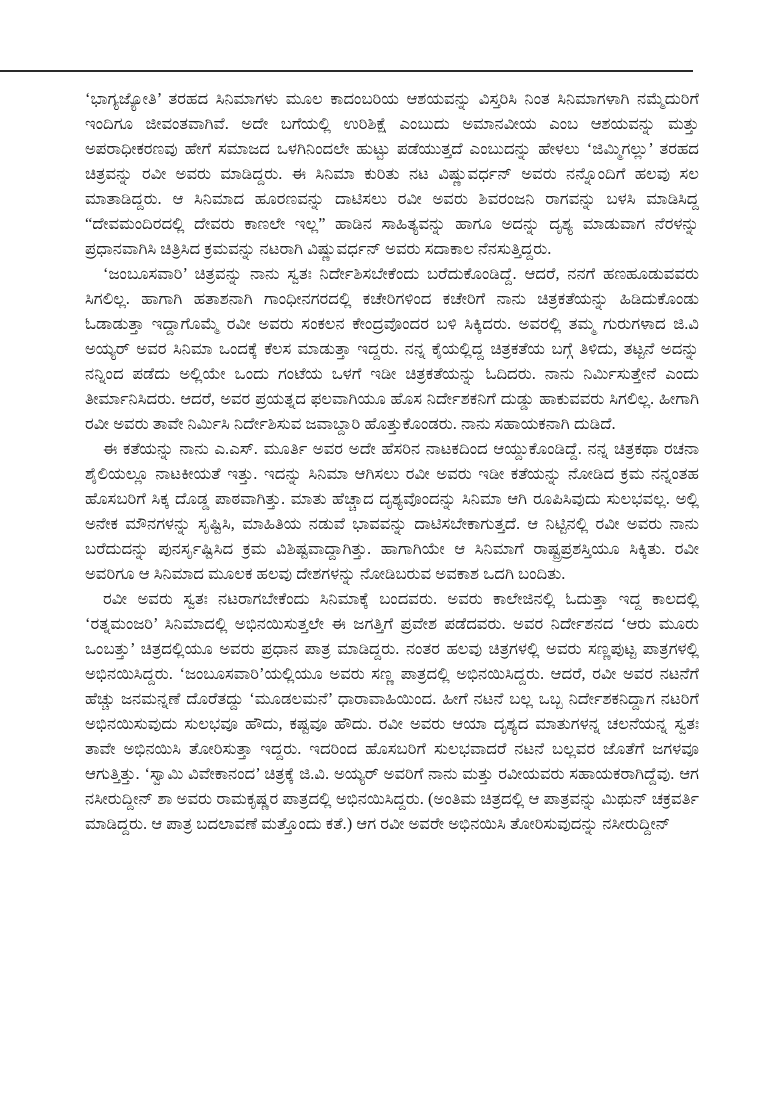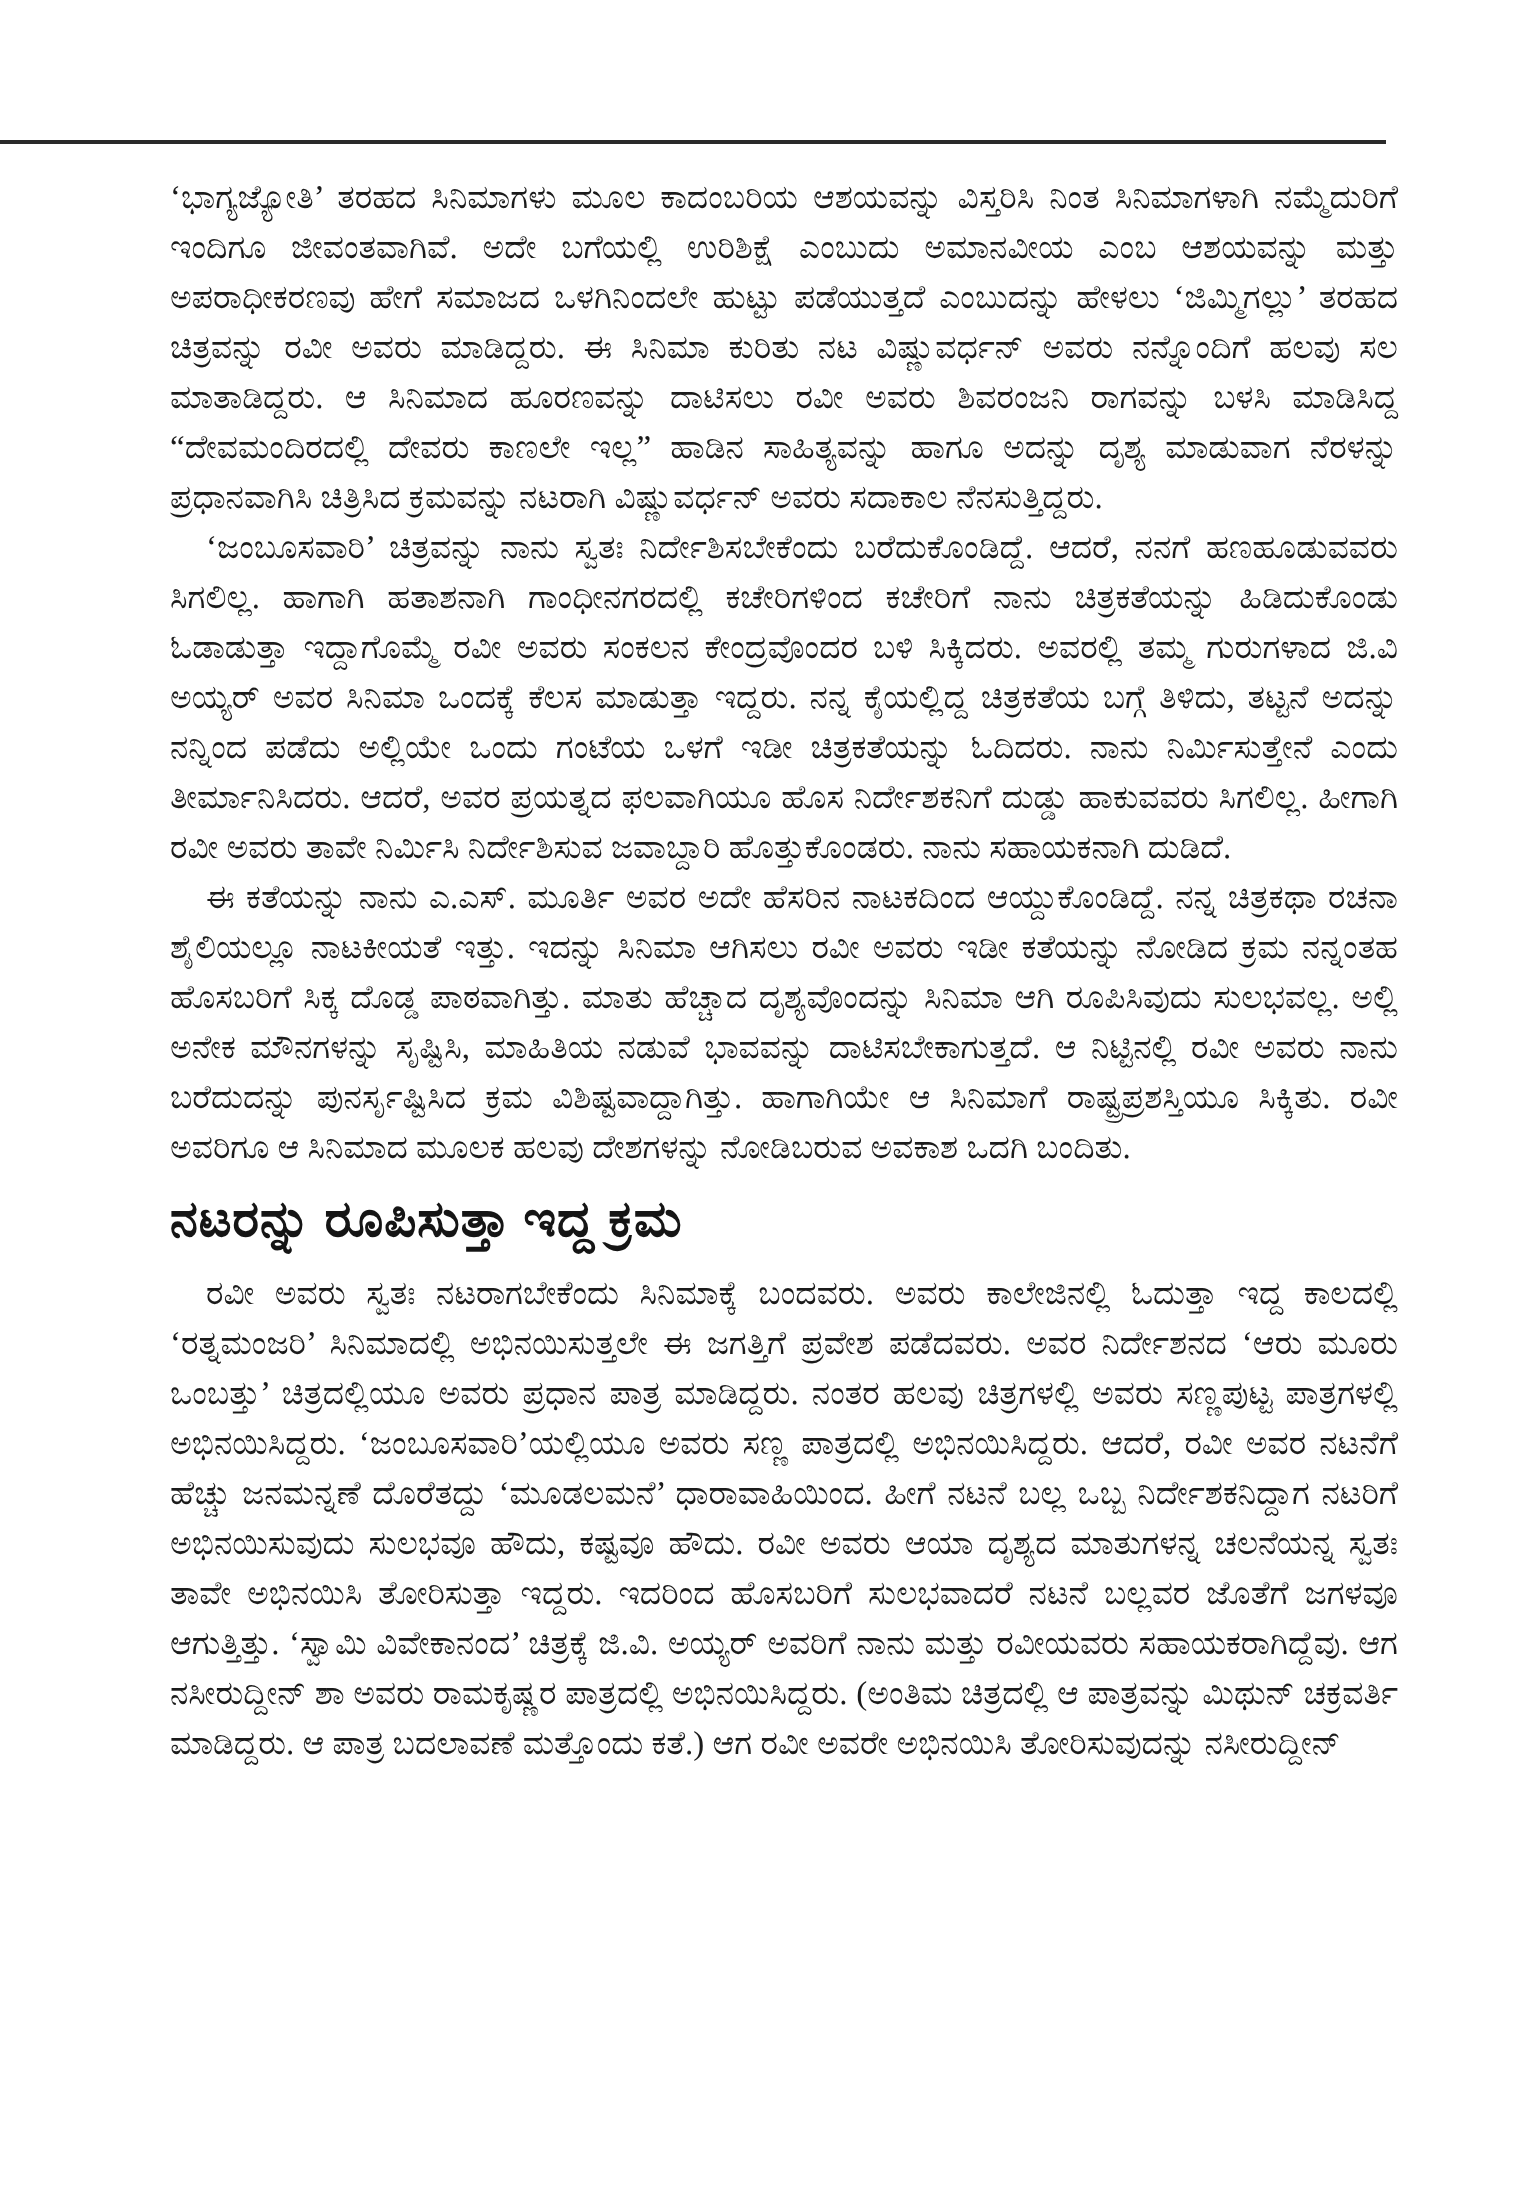--- a/index.html
+++ b/index.html
@@ -76,21 +76,20 @@
 <body>
 
 <div class="page">
 
   <div class="top-rule"></div>
 
   <div class="text-block">
     <p>‘ಭಾಗ್ಯಜ್ಯೋತಿ’ ತರಹದ ಸಿನಿಮಾಗಳು ಮೂಲ ಕಾದಂಬರಿಯ ಆಶಯವನ್ನು ವಿಸ್ತರಿಸಿ ನಿಂತ ಸಿನಿಮಾಗಳಾಗಿ ನಮ್ಮೆದುರಿಗೆ ಇಂದಿಗೂ ಜೀವಂತವಾಗಿವೆ. ಅದೇ ಬಗೆಯಲ್ಲಿ ಉರಿಶಿಕ್ಷೆ ಎಂಬುದು ಅಮಾನವೀಯ ಎಂಬ ಆಶಯವನ್ನು ಮತ್ತು ಅಪರಾಧೀಕರಣವು ಹೇಗೆ ಸಮಾಜದ ಒಳಗಿನಿಂದಲೇ ಹುಟ್ಟು ಪಡೆಯುತ್ತದೆ ಎಂಬುದನ್ನು ಹೇಳಲು ‘ಜಿಮ್ಮಿಗಲ್ಲು’ ತರಹದ ಚಿತ್ರವನ್ನು ರವೀ ಅವರು ಮಾಡಿದ್ದರು. ಈ ಸಿನಿಮಾ ಕುರಿತು ನಟ ವಿಷ್ಣುವರ್ಧನ್ ಅವರು ನನ್ನೊಂದಿಗೆ ಹಲವು ಸಲ ಮಾತಾಡಿದ್ದರು. ಆ ಸಿನಿಮಾದ ಹೂರಣವನ್ನು ದಾಟಿಸಲು ರವೀ ಅವರು ಶಿವರಂಜನಿ ರಾಗವನ್ನು ಬಳಸಿ ಮಾಡಿಸಿದ್ದ “ದೇವಮಂದಿರದಲ್ಲಿ ದೇವರು ಕಾಣಲೇ ಇಲ್ಲ” ಹಾಡಿನ ಸಾಹಿತ್ಯವನ್ನು ಹಾಗೂ ಅದನ್ನು ದೃಶ್ಯ ಮಾಡುವಾಗ ನೆರಳನ್ನು ಪ್ರಧಾನವಾಗಿಸಿ ಚಿತ್ರಿಸಿದ ಕ್ರಮವನ್ನು ನಟರಾಗಿ ವಿಷ್ಣುವರ್ಧನ್ ಅವರು ಸದಾಕಾಲ ನೆನಸುತ್ತಿದ್ದರು.</p>
     <p class="indented">‘ಜಂಬೂಸವಾರಿ’ ಚಿತ್ರವನ್ನು ನಾನು ಸ್ವತಃ ನಿರ್ದೇಶಿಸಬೇಕೆಂದು ಬರೆದುಕೊಂಡಿದ್ದೆ. ಆದರೆ, ನನಗೆ ಹಣಹೂಡುವವರು ಸಿಗಲಿಲ್ಲ. ಹಾಗಾಗಿ ಹತಾಶನಾಗಿ ಗಾಂಧೀನಗರದಲ್ಲಿ ಕಚೇರಿಗಳಿಂದ ಕಚೇರಿಗೆ ನಾನು ಚಿತ್ರಕತೆಯನ್ನು ಹಿಡಿದುಕೊಂಡು ಓಡಾಡುತ್ತಾ ಇದ್ದಾಗೊಮ್ಮೆ ರವೀ ಅವರು ಸಂಕಲನ ಕೇಂದ್ರವೊಂದರ ಬಳಿ ಸಿಕ್ಕಿದರು. ಅವರಲ್ಲಿ ತಮ್ಮ ಗುರುಗಳಾದ ಜಿ.ವಿ ಅಯ್ಯರ್ ಅವರ ಸಿನಿಮಾ ಒಂದಕ್ಕೆ ಕೆಲಸ ಮಾಡುತ್ತಾ ಇದ್ದರು. ನನ್ನ ಕೈಯಲ್ಲಿದ್ದ ಚಿತ್ರಕತೆಯ ಬಗ್ಗೆ ತಿಳಿದು, ತಟ್ಟನೆ ಅದನ್ನು ನನ್ನಿಂದ ಪಡೆದು ಅಲ್ಲಿಯೇ ಒಂದು ಗಂಟೆಯ ಒಳಗೆ ಇಡೀ ಚಿತ್ರಕತೆಯನ್ನು ಓದಿದರು. ನಾನು ನಿರ್ಮಿಸುತ್ತೇನೆ ಎಂದು ತೀರ್ಮಾನಿಸಿದರು. ಆದರೆ, ಅವರ ಪ್ರಯತ್ನದ ಫಲವಾಗಿಯೂ ಹೊಸ ನಿರ್ದೇಶಕನಿಗೆ ದುಡ್ಡು ಹಾಕುವವರು ಸಿಗಲಿಲ್ಲ. ಹೀಗಾಗಿ ರವೀ ಅವರು ತಾವೇ ನಿರ್ಮಿಸಿ ನಿರ್ದೇಶಿಸುವ ಜವಾಬ್ದಾರಿ ಹೊತ್ತುಕೊಂಡರು. ನಾನು ಸಹಾಯಕನಾಗಿ ದುಡಿದೆ.</p>
     <p class="indented">ಈ ಕತೆಯನ್ನು ನಾನು ಎ.ಎಸ್. ಮೂರ್ತಿ ಅವರ ಅದೇ ಹೆಸರಿನ ನಾಟಕದಿಂದ ಆಯ್ದುಕೊಂಡಿದ್ದೆ. ನನ್ನ ಚಿತ್ರಕಥಾ ರಚನಾ ಶೈಲಿಯಲ್ಲೂ ನಾಟಕೀಯತೆ ಇತ್ತು. ಇದನ್ನು ಸಿನಿಮಾ ಆಗಿಸಲು ರವೀ ಅವರು ಇಡೀ ಕತೆಯನ್ನು ನೋಡಿದ ಕ್ರಮ ನನ್ನಂತಹ ಹೊಸಬರಿಗೆ ಸಿಕ್ಕ ದೊಡ್ಡ ಪಾಠವಾಗಿತ್ತು. ಮಾತು ಹೆಚ್ಚಾದ ದೃಶ್ಯವೊಂದನ್ನು ಸಿನಿಮಾ ಆಗಿ ರೂಪಿಸಿವುದು ಸುಲಭವಲ್ಲ. ಅಲ್ಲಿ ಅನೇಕ ಮೌನಗಳನ್ನು ಸೃಷ್ಟಿಸಿ, ಮಾಹಿತಿಯ ನಡುವೆ ಭಾವವನ್ನು ದಾಟಿಸಬೇಕಾಗುತ್ತದೆ. ಆ ನಿಟ್ಟಿನಲ್ಲಿ ರವೀ ಅವರು ನಾನು ಬರೆದುದನ್ನು ಪುನರ್ಸೃಷ್ಟಿಸಿದ ಕ್ರಮ ವಿಶಿಷ್ಟವಾದ್ದಾಗಿತ್ತು. ಹಾಗಾಗಿಯೇ ಆ ಸಿನಿಮಾಗೆ ರಾಷ್ಟ್ರಪ್ರಶಸ್ತಿಯೂ ಸಿಕ್ಕಿತು. ರವೀ ಅವರಿಗೂ ಆ ಸಿನಿಮಾದ ಮೂಲಕ ಹಲವು ದೇಶಗಳನ್ನು ನೋಡಿಬರುವ ಅವಕಾಶ ಒದಗಿ ಬಂದಿತು.</p>
-    <h2 class="section-heading">ನಟರನ್ನು ರೂಪಿಸುತ್ತಾ ಇದ್ದ ಕ್ರಮ</h2>
     <p class="indented">ರವೀ ಅವರು ಸ್ವತಃ ನಟರಾಗಬೇಕೆಂದು ಸಿನಿಮಾಕ್ಕೆ ಬಂದವರು. ಅವರು ಕಾಲೇಜಿನಲ್ಲಿ ಓದುತ್ತಾ ಇದ್ದ ಕಾಲದಲ್ಲಿ ‘ರತ್ನಮಂಜರಿ’ ಸಿನಿಮಾದಲ್ಲಿ ಅಭಿನಯಿಸುತ್ತಲೇ ಈ ಜಗತ್ತಿಗೆ ಪ್ರವೇಶ ಪಡೆದವರು. ಅವರ ನಿರ್ದೇಶನದ ‘ಆರು ಮೂರು ಒಂಬತ್ತು’ ಚಿತ್ರದಲ್ಲಿಯೂ ಅವರು ಪ್ರಧಾನ ಪಾತ್ರ ಮಾಡಿದ್ದರು. ನಂತರ ಹಲವು ಚಿತ್ರಗಳಲ್ಲಿ ಅವರು ಸಣ್ಣಪುಟ್ಟ ಪಾತ್ರಗಳಲ್ಲಿ ಅಭಿನಯಿಸಿದ್ದರು. ‘ಜಂಬೂಸವಾರಿ’ಯಲ್ಲಿಯೂ ಅವರು ಸಣ್ಣ ಪಾತ್ರದಲ್ಲಿ ಅಭಿನಯಿಸಿದ್ದರು. ಆದರೆ, ರವೀ ಅವರ ನಟನೆಗೆ ಹೆಚ್ಚು ಜನಮನ್ನಣೆ ದೊರೆತದ್ದು ‘ಮೂಡಲಮನೆ’ ಧಾರಾವಾಹಿಯಿಂದ. ಹೀಗೆ ನಟನೆ ಬಲ್ಲ ಒಬ್ಬ ನಿರ್ದೇಶಕನಿದ್ದಾಗ ನಟರಿಗೆ ಅಭಿನಯಿಸುವುದು ಸುಲಭವೂ ಹೌದು, ಕಷ್ಟವೂ ಹೌದು. ರವೀ ಅವರು ಆಯಾ ದೃಶ್ಯದ ಮಾತುಗಳನ್ನ ಚಲನೆಯನ್ನ ಸ್ವತಃ ತಾವೇ ಅಭಿನಯಿಸಿ ತೋರಿಸುತ್ತಾ ಇದ್ದರು. ಇದರಿಂದ ಹೊಸಬರಿಗೆ ಸುಲಭವಾದರೆ ನಟನೆ ಬಲ್ಲವರ ಜೊತೆಗೆ ಜಗಳವೂ ಆಗುತ್ತಿತ್ತು. ‘ಸ್ವಾಮಿ ವಿವೇಕಾನಂದ’ ಚಿತ್ರಕ್ಕೆ ಜಿ.ವಿ. ಅಯ್ಯರ್ ಅವರಿಗೆ ನಾನು ಮತ್ತು ರವೀಯವರು ಸಹಾಯಕರಾಗಿದ್ದೆವು. ಆಗ ನಸೀರುದ್ದೀನ್ ಶಾ ಅವರು ರಾಮಕೃಷ್ಣರ ಪಾತ್ರದಲ್ಲಿ ಅಭಿನಯಿಸಿದ್ದರು. (ಅಂತಿಮ ಚಿತ್ರದಲ್ಲಿ ಆ ಪಾತ್ರವನ್ನು ಮಿಥುನ್ ಚಕ್ರವರ್ತಿ ಮಾಡಿದ್ದರು. ಆ ಪಾತ್ರ ಬದಲಾವಣೆ ಮತ್ತೊಂದು ಕತೆ.) ಆಗ ರವೀ ಅವರೇ ಅಭಿನಯಿಸಿ ತೋರಿಸುವುದನ್ನು ನಸೀರುದ್ದೀನ್</p>
   </div>
 
   <div class="footer">
     <div class="footer-rule"></div>
     <div class="page-number">64</div>
   </div>
 
 </div>
 

